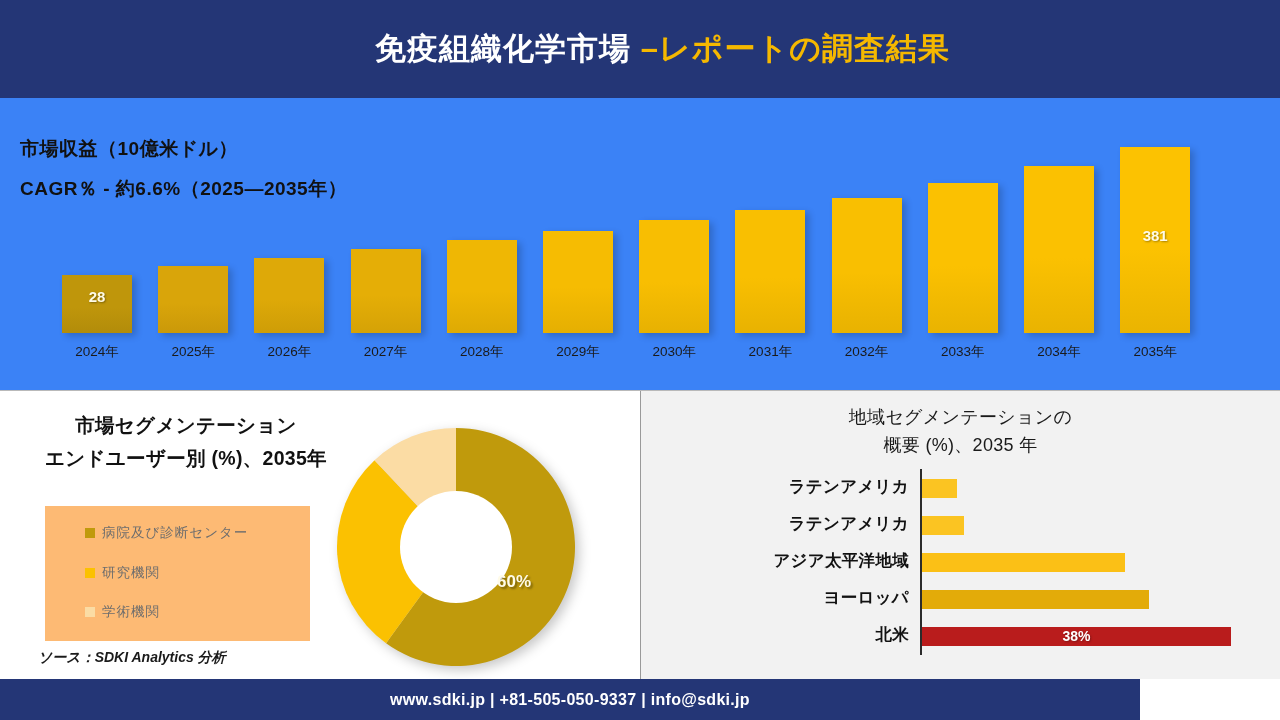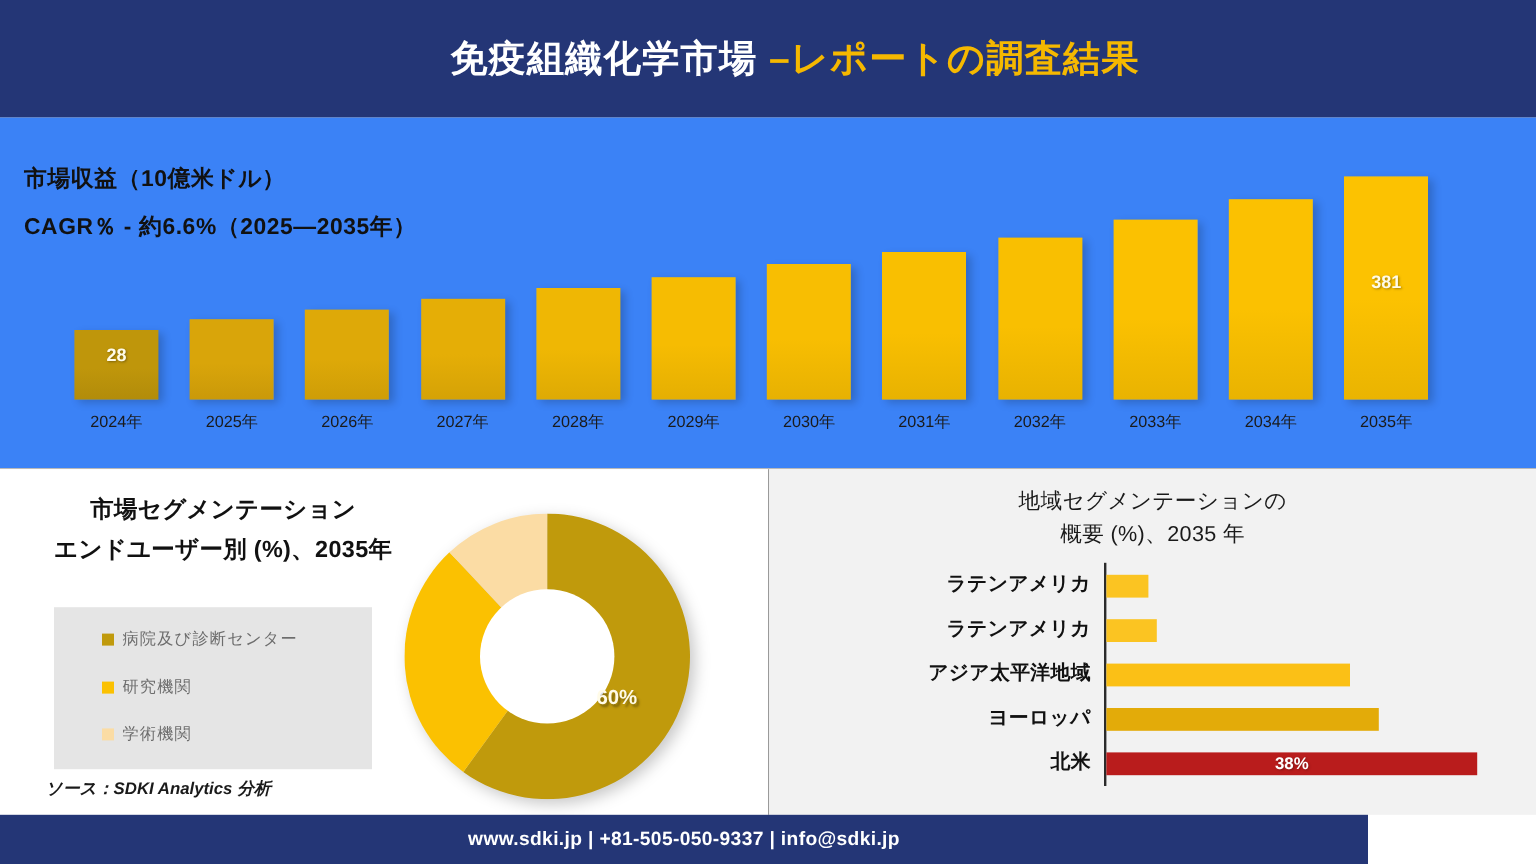--- a/index.html
+++ b/index.html
@@ -122,21 +122,21 @@
     font-weight: bold;
     color: #111111;
     line-height: 33px;
     text-align: center;
     letter-spacing: 0.3px;
   }
   .legend-box {
     position: absolute;
     left: 45px; top: 115px;
     width: 265px; height: 135px;
-    background: #e5e5e5;
+    background: #fdba74;
   }
   .legend-row {
     position: absolute;
     left: 40px;
     display: flex;
     align-items: center;
     gap: 7px;
     white-space: nowrap;
   }
   .legend-row.r0 { top: 18px; }

